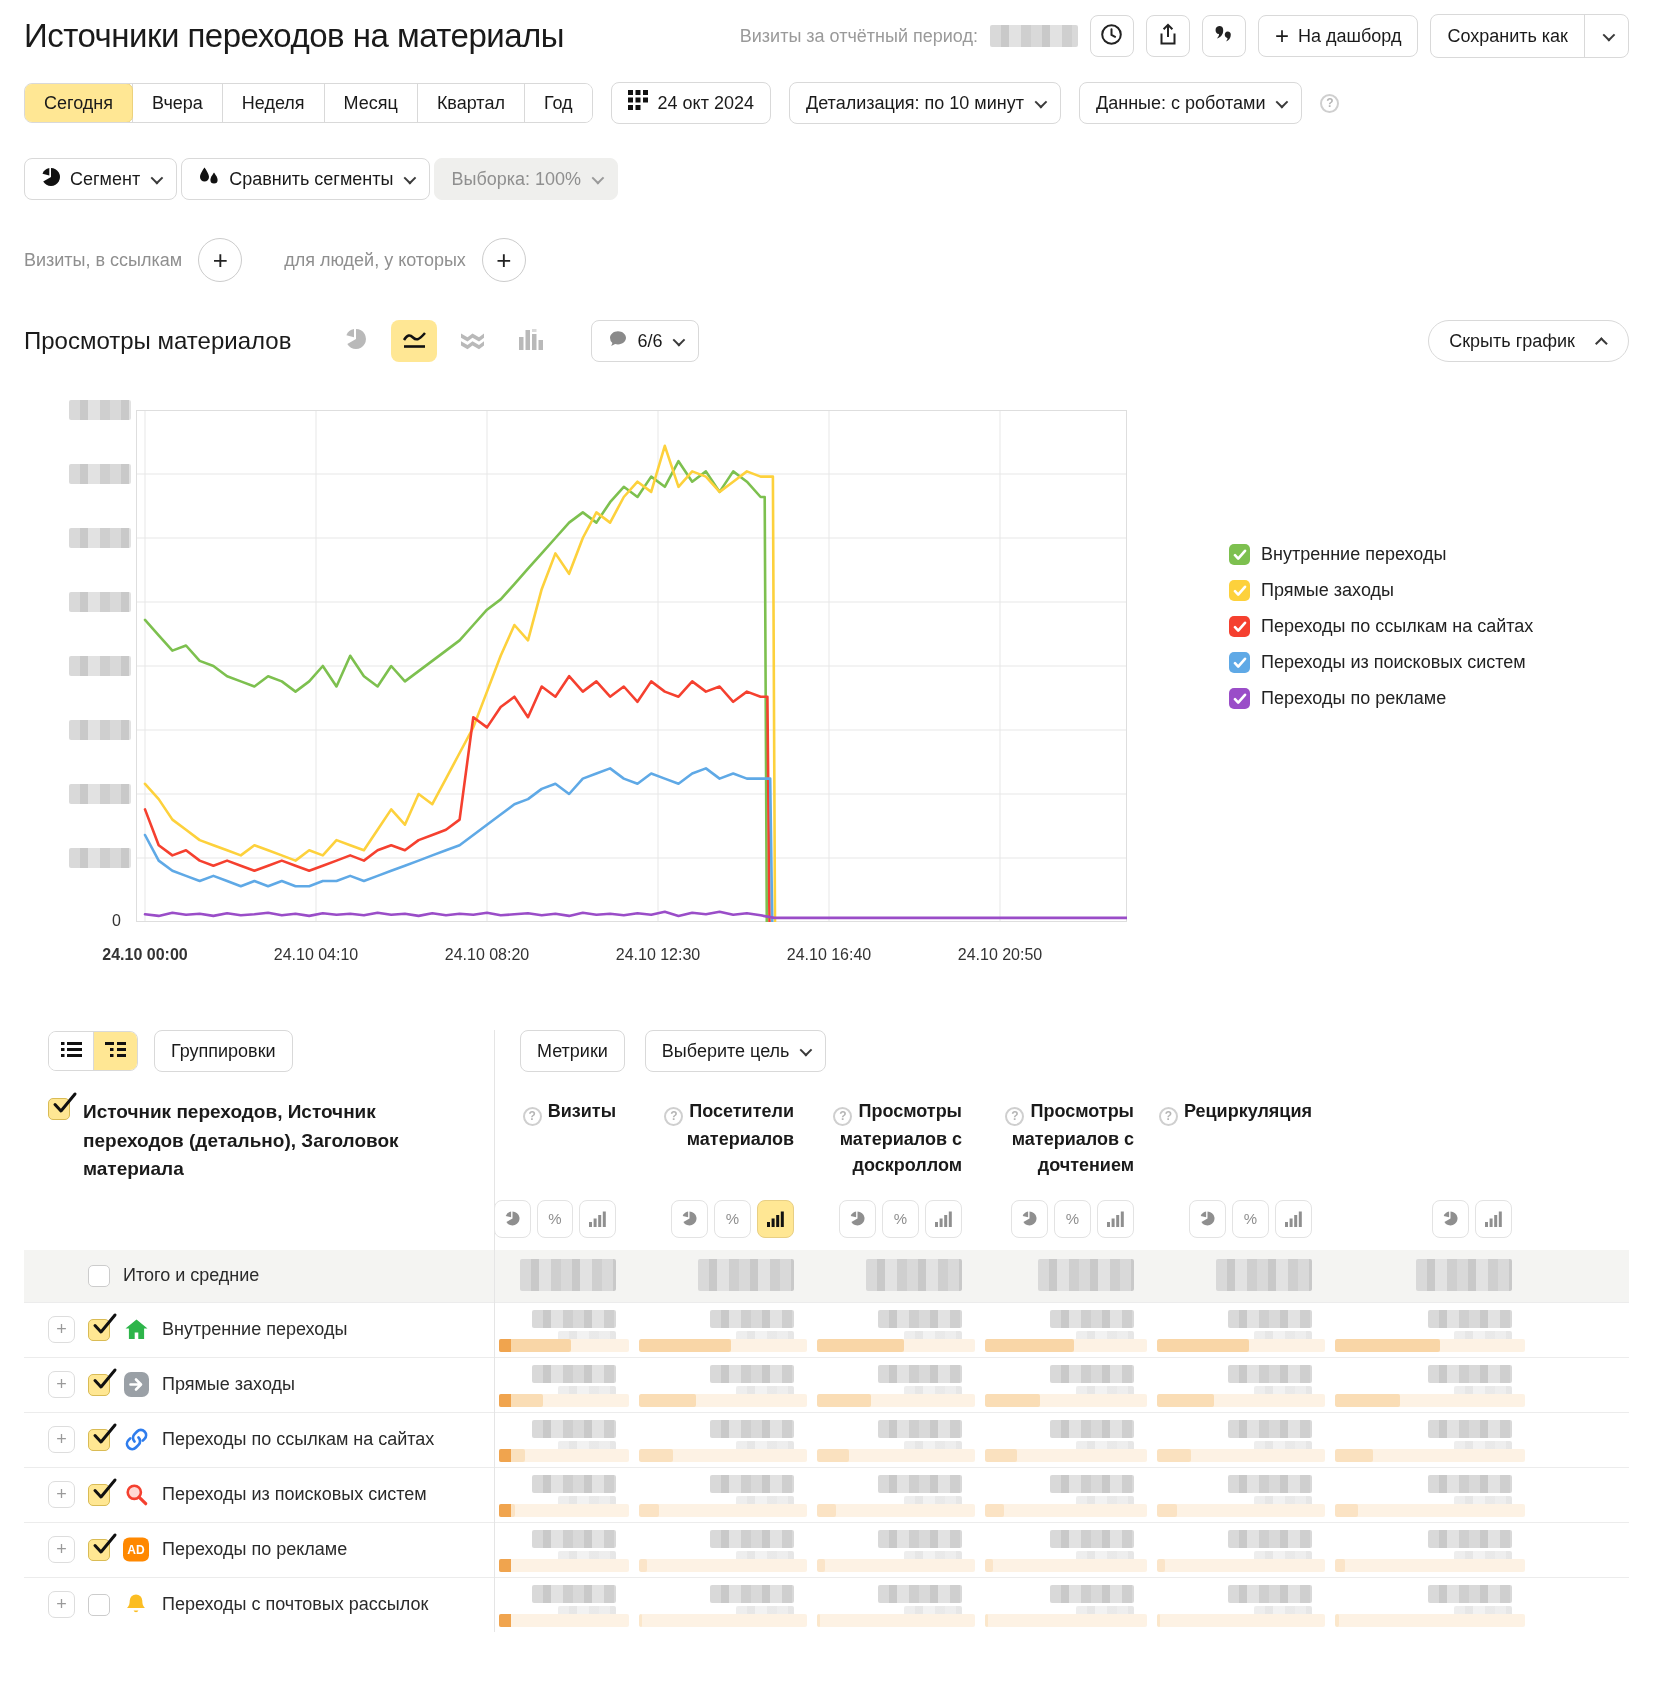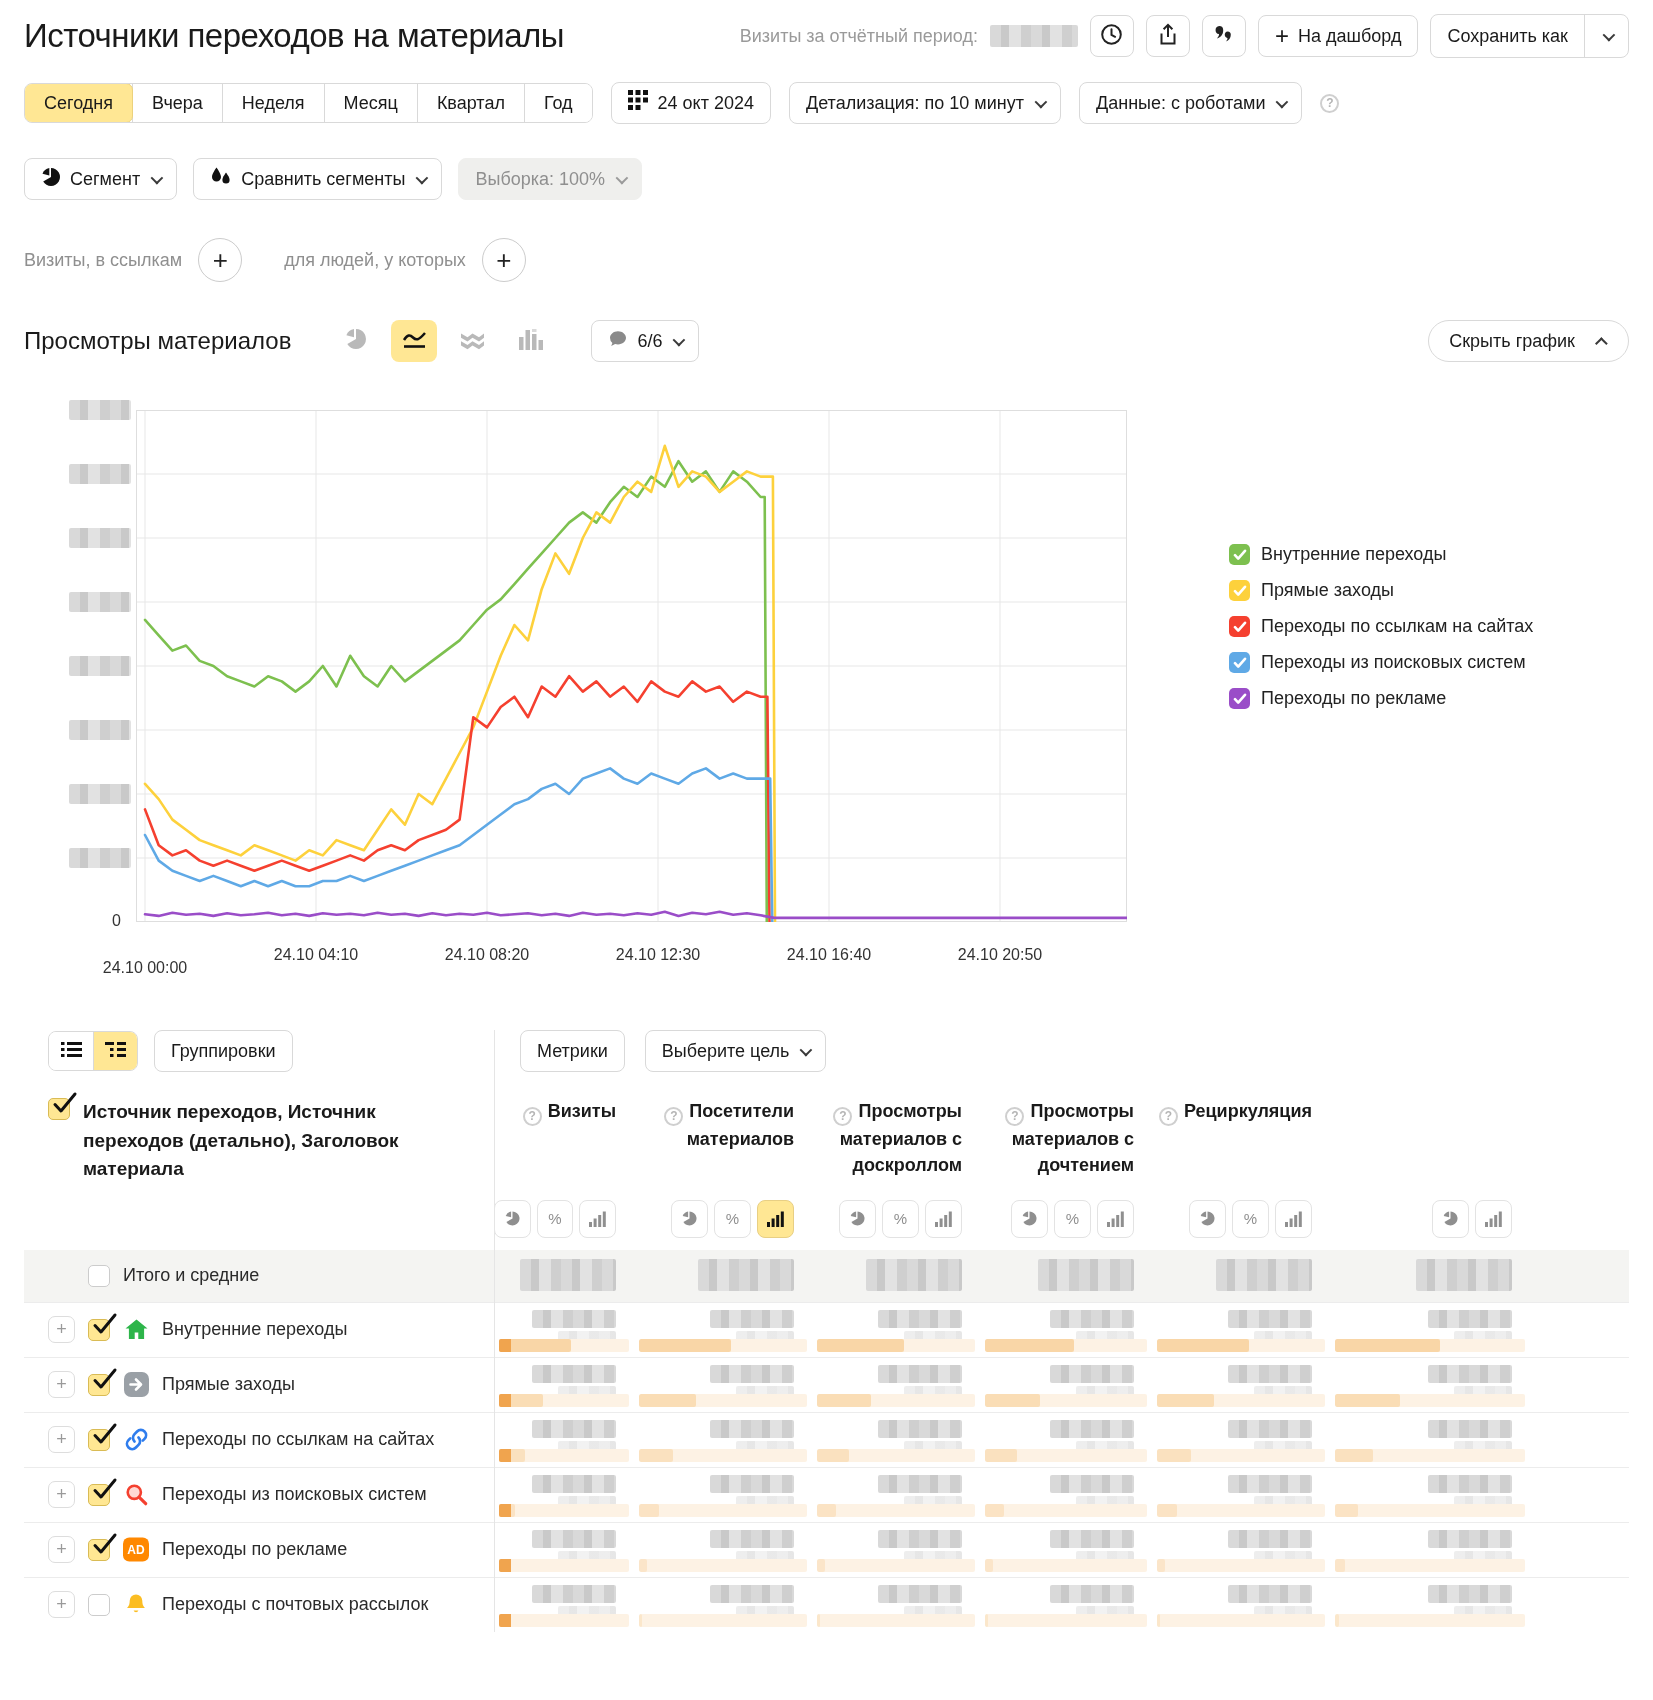--- a/index.html
+++ b/index.html
@@ -28,21 +28,21 @@
   .chev.gray{border-color:#9a9a9a}
   
   .row2{display:flex;align-items:center;gap:18px;margin-top:24px}
   .tabs{display:inline-flex;border:1px solid #d9d9d9;border-radius:8px;overflow:hidden;height:40px}
   .tab{padding:18px 19px;display:flex;align-items:center;font-size:18px;background:#fff;cursor:pointer;border-left:1px solid #d9d9d9}
   .tab:first-child{border-left:none}
   .tab.sel{background:#ffe794;border-radius:7px;margin:-1px;border:1px solid #ecd27c;position:relative}
   .qcirc{width:19px;height:19px;border-radius:50%;border:2px solid #cfcfcf;color:#b5b5b5;font-size:12px;
          display:inline-flex;align-items:center;justify-content:center;font-weight:700;background:#fff}
   
-  .row3{display:flex;align-items:center;gap:16px;margin-top:34px}
+  .row3{display:flex;align-items:center;gap:4px;margin-top:34px}
   .btn.disabled{background:#efefed;border-color:#efefed;color:#8f8f8f}
   
   .row4{display:flex;align-items:center;gap:16px;margin-top:38px;color:#8f8f8f;font-size:18px}
   .pluscirc{width:44px;height:44px;border:1px solid #ccc;border-radius:50%;display:flex;align-items:center;
             justify-content:center;font-size:26px;color:#222;background:#fff;cursor:pointer;font-weight:300}
   .gap26{width:10px}
   
   .chead{display:flex;align-items:center;margin-top:38px}
   .ctitle{font-size:24px;font-weight:400}
   .ctypes{display:flex;align-items:center;gap:12px;margin-left:42px}
@@ -314,21 +314,21 @@
         <line x1="522" y1="0" x2="522" y2="512" stroke="#e7e7e7" stroke-width="1"></line>
         <line x1="693" y1="0" x2="693" y2="512" stroke="#e7e7e7" stroke-width="1"></line>
         <line x1="864.0000000000001" y1="0" x2="864.0000000000001" y2="512" stroke="#e7e7e7" stroke-width="1"></line>
         <rect x="0.5" y="0.5" width="990" height="511" fill="none" stroke="#dedede" stroke-width="1"></rect>
         <polyline points="9.0,209.9 22.7,225.3 36.4,240.6 50.0,235.5 63.7,250.9 77.4,256.0 91.1,266.2 104.8,271.4 118.4,276.5 132.1,266.2 145.8,271.4 159.5,281.6 173.2,271.4 186.8,256.0 200.5,276.5 214.2,245.8 227.9,266.2 241.6,276.5 255.2,256.0 268.9,271.4 282.6,261.1 296.3,250.9 310.0,240.6 323.6,230.4 337.3,215.0 351.0,199.7 364.7,189.4 378.4,174.1 392.0,158.7 405.7,143.4 419.4,128.0 433.1,112.6 446.8,102.4 460.4,112.6 474.1,92.2 487.8,76.8 501.5,87.0 515.2,66.6 528.8,76.8 542.5,51.2 556.2,71.7 569.9,61.4 583.6,81.9 597.2,61.4 610.9,71.7 624.6,87.0 628.7,87.0 630.8,512.0" fill="none" stroke="#7dc04f" stroke-width="2.6" stroke-linejoin="round" stroke-linecap="round"></polyline>
         <polyline points="9.0,373.8 22.7,389.1 36.4,409.6 50.0,419.8 63.7,430.1 77.4,435.2 91.1,440.3 104.8,445.4 118.4,435.2 132.1,440.3 145.8,445.4 159.5,450.6 173.2,440.3 186.8,445.4 200.5,430.1 214.2,435.2 227.9,440.3 241.6,419.8 255.2,399.4 268.9,414.7 282.6,384.0 296.3,394.2 310.0,368.6 323.6,343.0 337.3,317.4 351.0,281.6 364.7,245.8 378.4,215.0 392.0,230.4 405.7,179.2 419.4,143.4 433.1,163.8 446.8,128.0 460.4,102.4 474.1,112.6 487.8,87.0 501.5,71.7 515.2,81.9 528.8,35.8 542.5,76.8 556.2,61.4 569.9,66.6 583.6,81.9 597.2,71.7 610.9,61.4 624.6,66.6 636.9,66.6 639.0,512.0" fill="none" stroke="#fdd13c" stroke-width="2.6" stroke-linejoin="round" stroke-linecap="round"></polyline>
         <polyline points="9.0,399.4 22.7,435.2 36.4,445.4 50.0,440.3 63.7,450.6 77.4,455.7 91.1,450.6 104.8,455.7 118.4,460.8 132.1,455.7 145.8,450.6 159.5,455.7 173.2,460.8 186.8,455.7 200.5,450.6 214.2,445.4 227.9,450.6 241.6,440.3 255.2,435.2 268.9,440.3 282.6,430.1 296.3,425.0 310.0,419.8 323.6,409.6 337.3,307.2 351.0,317.4 364.7,297.0 378.4,286.7 392.0,307.2 405.7,276.5 419.4,286.7 433.1,266.2 446.8,281.6 460.4,271.4 474.1,286.7 487.8,276.5 501.5,291.8 515.2,271.4 528.8,281.6 542.5,286.7 556.2,271.4 569.9,281.6 583.6,276.5 597.2,291.8 610.9,281.6 624.6,286.7 631.4,286.7 633.5,512.0" fill="none" stroke="#f5402f" stroke-width="2.6" stroke-linejoin="round" stroke-linecap="round"></polyline>
         <polyline points="9.0,425.0 22.7,450.6 36.4,460.8 50.0,465.9 63.7,471.0 77.4,465.9 91.1,471.0 104.8,476.2 118.4,471.0 132.1,476.2 145.8,471.0 159.5,476.2 173.2,476.2 186.8,471.0 200.5,471.0 214.2,465.9 227.9,471.0 241.6,465.9 255.2,460.8 268.9,455.7 282.6,450.6 296.3,445.4 310.0,440.3 323.6,435.2 337.3,425.0 351.0,414.7 364.7,404.5 378.4,394.2 392.0,389.1 405.7,378.9 419.4,373.8 433.1,384.0 446.8,368.6 460.4,363.5 474.1,358.4 487.8,368.6 501.5,373.8 515.2,363.5 528.8,368.6 542.5,373.8 556.2,363.5 569.9,358.4 583.6,368.6 597.2,363.5 610.9,368.6 624.6,368.6 634.2,368.6 636.2,512.0" fill="none" stroke="#5fa9e6" stroke-width="2.6" stroke-linejoin="round" stroke-linecap="round"></polyline>
         <polyline points="9.0,504.3 22.7,505.9 36.4,502.8 50.0,504.8 63.7,503.8 77.4,505.9 91.1,503.3 104.8,505.3 118.4,504.3 132.1,502.8 145.8,505.3 159.5,503.8 173.2,505.9 186.8,503.3 200.5,504.8 214.2,503.8 227.9,505.3 241.6,502.8 255.2,504.8 268.9,503.8 282.6,505.9 296.3,503.3 310.0,505.3 323.6,503.8 337.3,504.8 351.0,502.8 364.7,505.3 378.4,504.3 392.0,503.3 405.7,505.3 419.4,503.8 433.1,505.9 446.8,502.8 460.4,504.8 474.1,503.8 487.8,505.3 501.5,503.3 515.2,504.8 528.8,501.8 542.5,505.9 556.2,502.8 569.9,504.3 583.6,501.8 597.2,504.8 610.9,503.3 624.6,505.3 638.3,507.9 652.0,507.9 665.6,507.9 679.3,507.9 693.0,507.9 706.7,507.9 720.4,507.9 734.0,507.9 747.7,507.9 761.4,507.9 775.1,507.9 788.8,507.9 802.4,507.9 816.1,507.9 829.8,507.9 843.5,507.9 857.2,507.9 870.8,507.9 884.5,507.9 898.2,507.9 911.9,507.9 925.6,507.9 939.2,507.9 952.9,507.9 966.6,507.9 980.3,507.9 991.2,507.9" fill="none" stroke="#9a4dc8" stroke-width="2.6" stroke-linejoin="round" stroke-linecap="round"></polyline>
       </svg>
-      <span class="xlab" style="left: 121px; top: 597px;">24.10 00:00</span>
+      <span class="xlab" style="left: 121px; top: 584px; font-weight: bold;">24.10 00:00</span>
       <span class="xlab" style="left: 292px; top: 584px;">24.10 04:10</span>
       <span class="xlab" style="left: 463px; top: 584px;">24.10 08:20</span>
       <span class="xlab" style="left: 634px; top: 584px;">24.10 12:30</span>
       <span class="xlab" style="left: 805px; top: 584px;">24.10 16:40</span>
       <span class="xlab" style="left: 976px; top: 584px;">24.10 20:50</span>
       <div class="legend">
         <div class="litem">
           <span class="lbox" style="background: rgb(125, 192, 79);">
             <svg width="14" height="12" viewBox="0 0 14 12">
               <path d="M2 6.2l3.2 3.4L12 1.8" fill="none" stroke="#fff" stroke-width="2.6" stroke-linecap="round" stroke-linejoin="round"></path>

